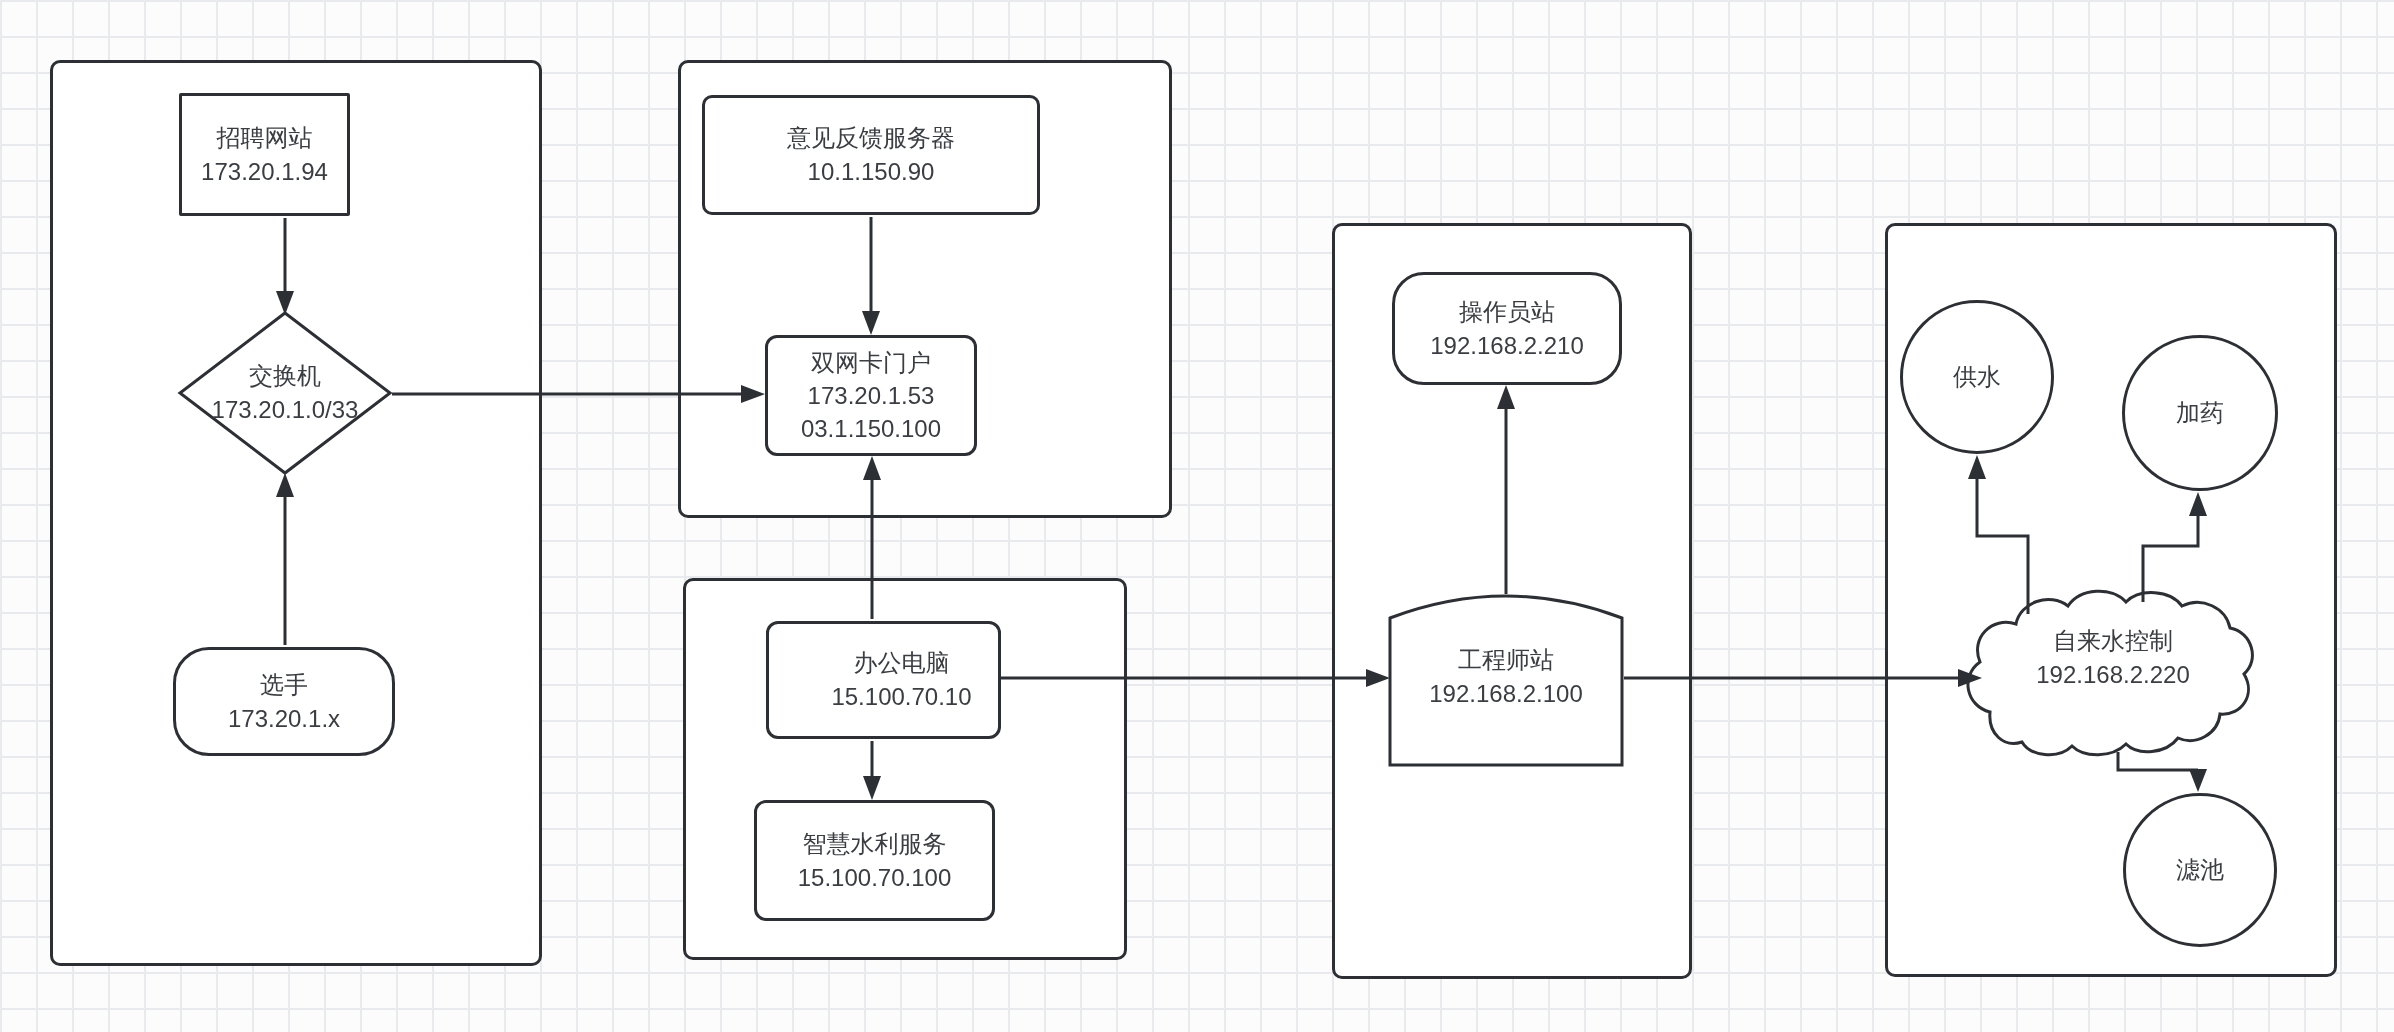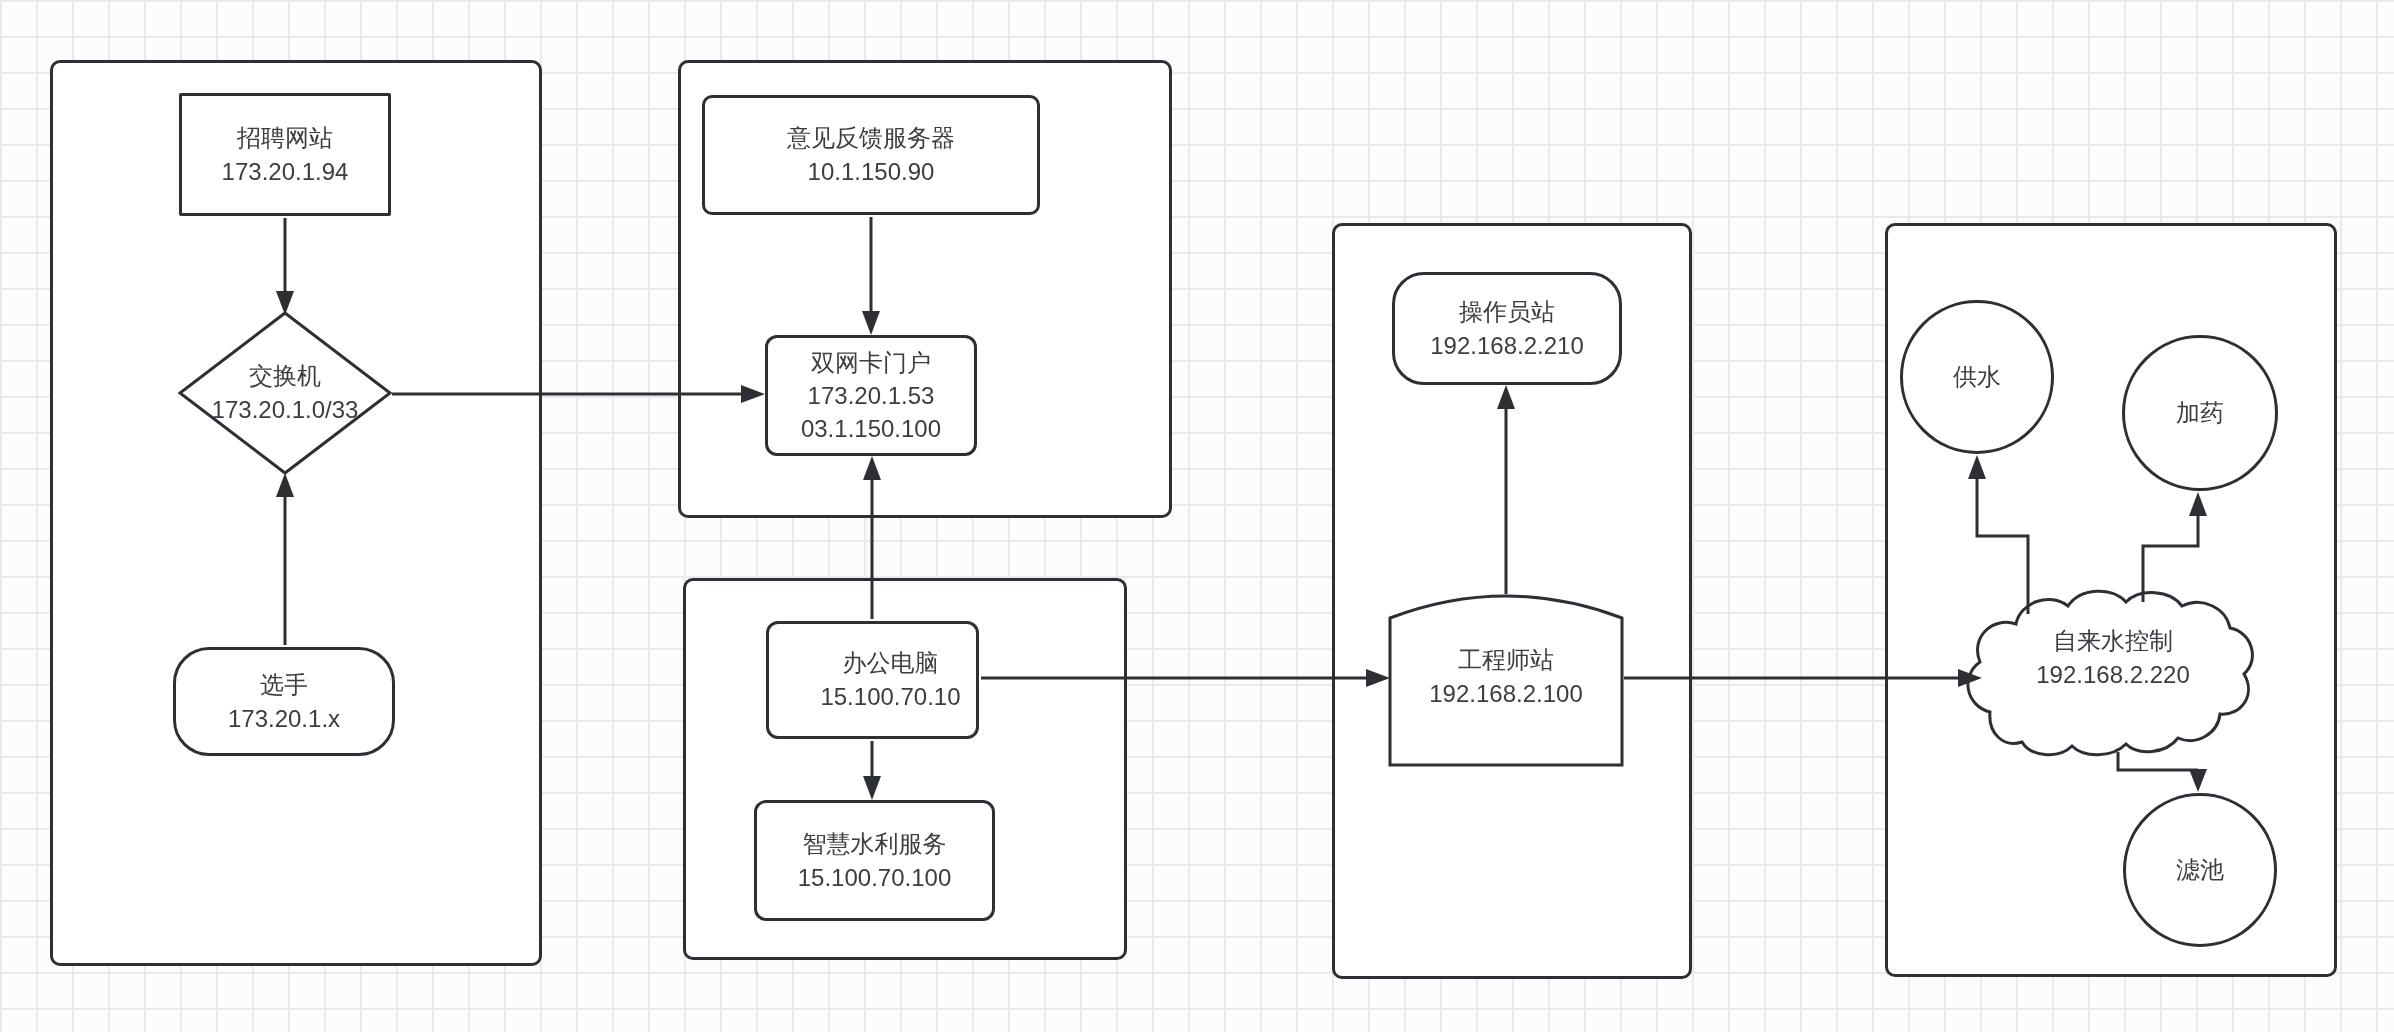--- a/index.html
+++ b/index.html
@@ -46,25 +46,25 @@
   .txt{
     position:absolute;
     z-index:3;
     background:transparent;border:none;
     display:flex;flex-direction:column;justify-content:center;
     text-align:center;
     font-size:24px;line-height:34px;
   }
   .ln{display:block;white-space:nowrap;}
 
-  #n-recruit {left:179px;top:93px; width:212px;height:123px;border-radius:2px;}
+  #n-recruit {left:179px;top:93px; width:171px;height:123px;border-radius:2px;}
   #n-player  {left:173px;top:647px;width:222px;height:109px;border-radius:36px;}
   #n-feedback{left:702px;top:95px; width:338px;height:120px;border-radius:10px;}
   #n-portal  {left:765px;top:335px;width:212px;height:121px;border-radius:12px;line-height:33px;}
-  #n-officepc{left:766px;top:621px;width:213px;height:118px;border-radius:12px;padding-left:36px;}
+  #n-officepc{left:766px;top:621px;width:235px;height:118px;border-radius:12px;padding-left:36px;}
   #n-smart   {left:754px;top:800px;width:241px;height:121px;border-radius:12px;}
   #n-operator{left:1392px;top:272px;width:230px;height:113px;border-radius:32px;}
   #n-supply  {left:1900px;top:300px;width:154px;height:154px;border-radius:50%;}
   #n-dosing  {left:2122px;top:335px;width:156px;height:156px;border-radius:50%;}
   #n-filter  {left:2123px;top:793px;width:154px;height:154px;border-radius:50%;}
 
   #t-switch  {left:168px; top:358px;width:234px;height:70px;}
   #t-engineer{left:1392px;top:609px;width:228px;height:136px;}
   #t-cloud   {left:1985px;top:624px;width:256px;height:68px;}
 </style>

